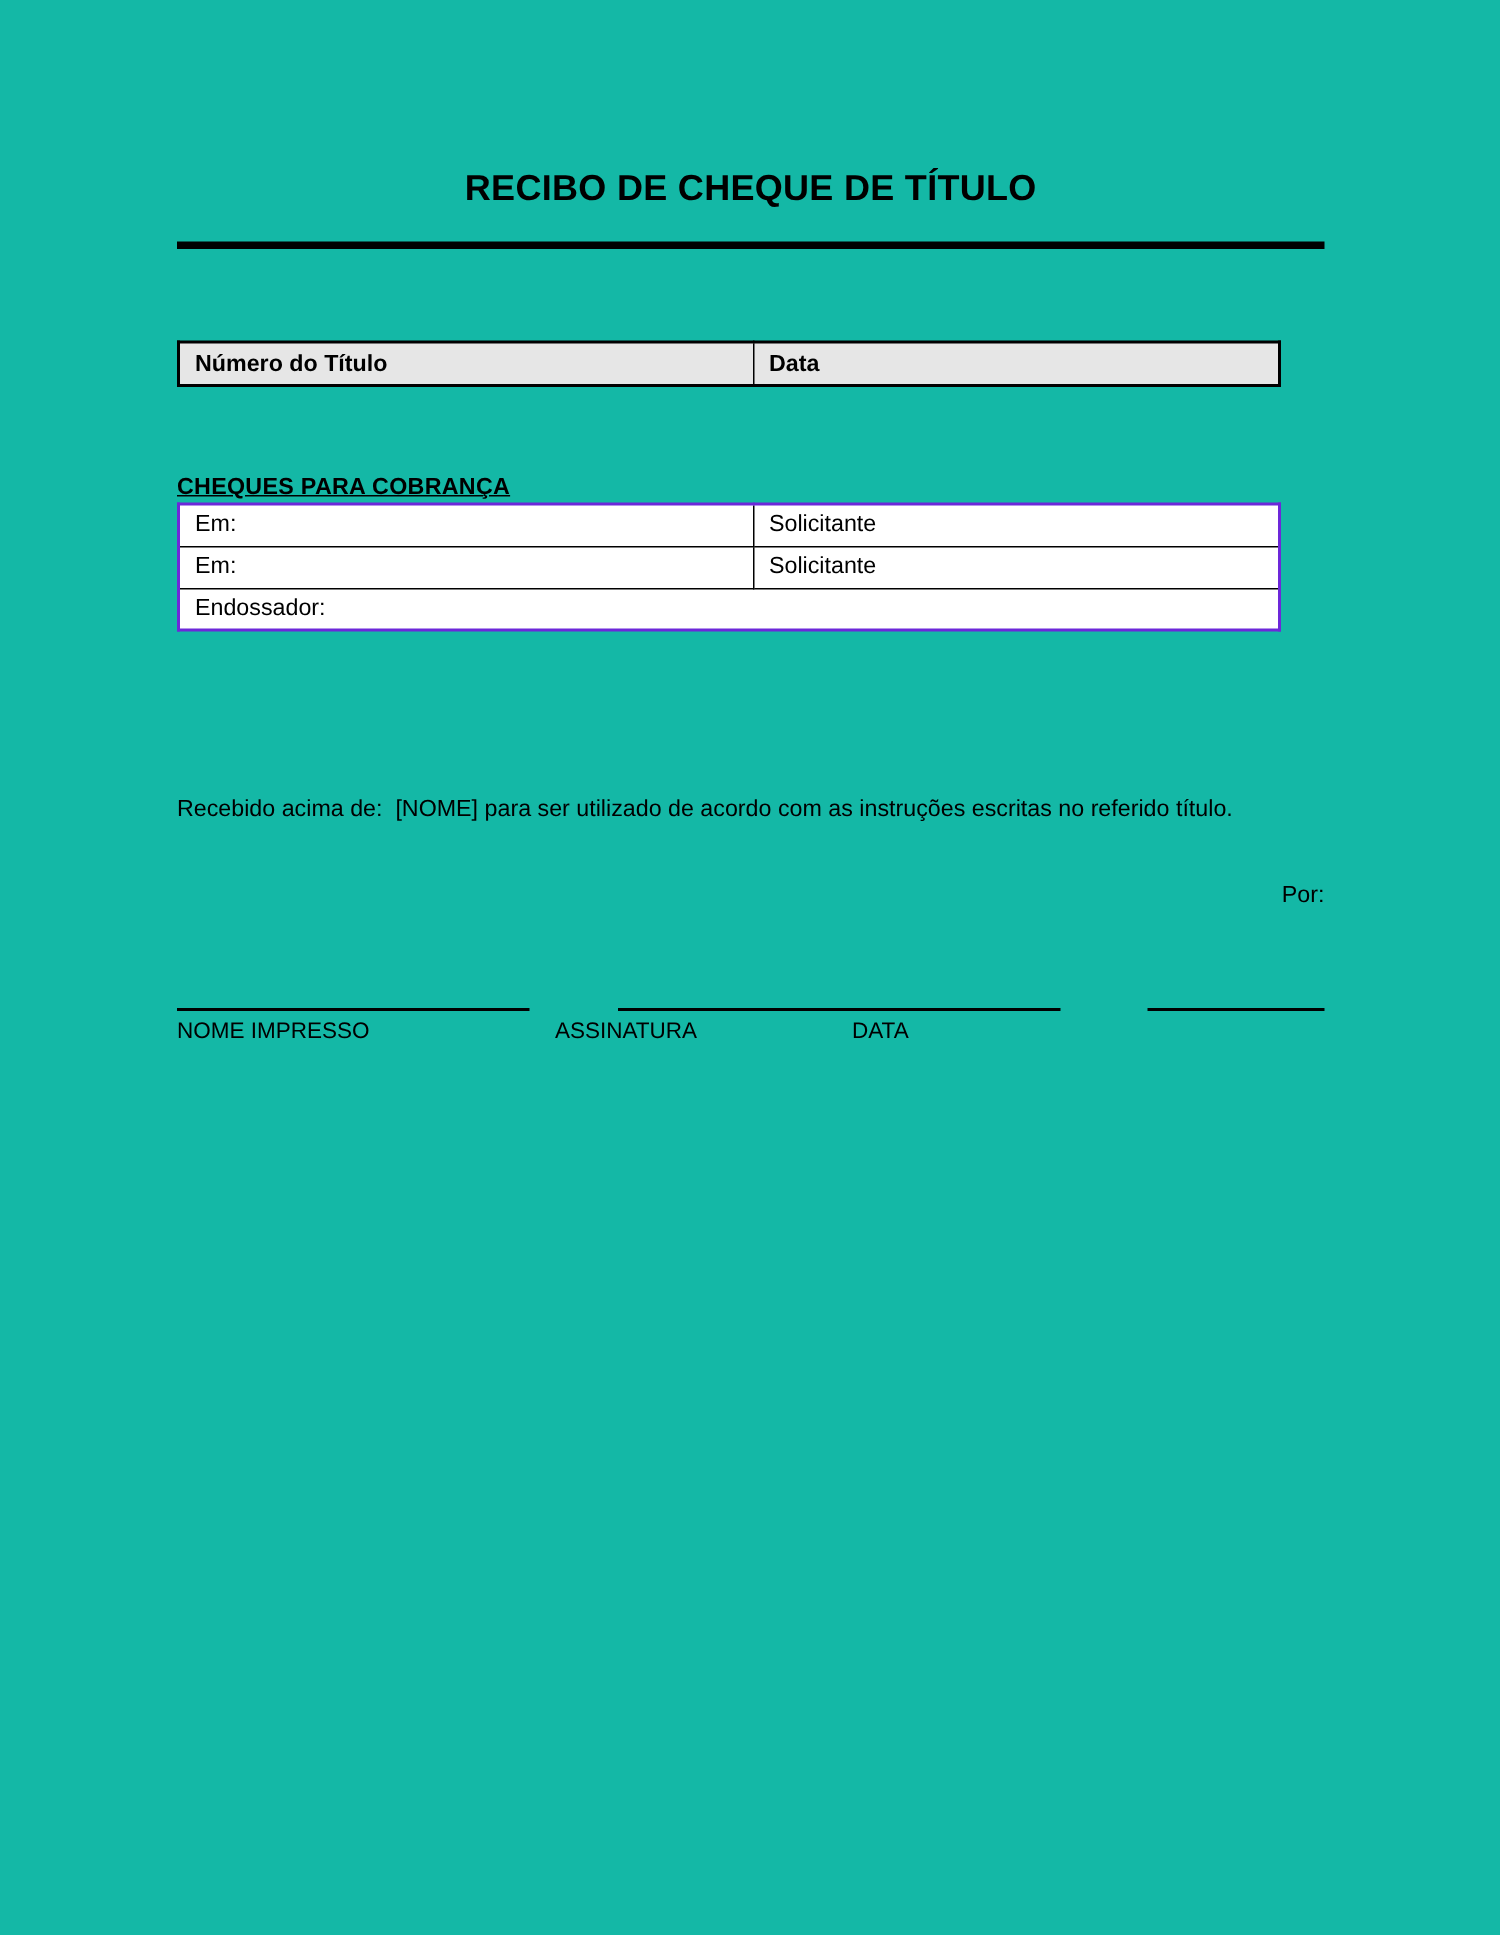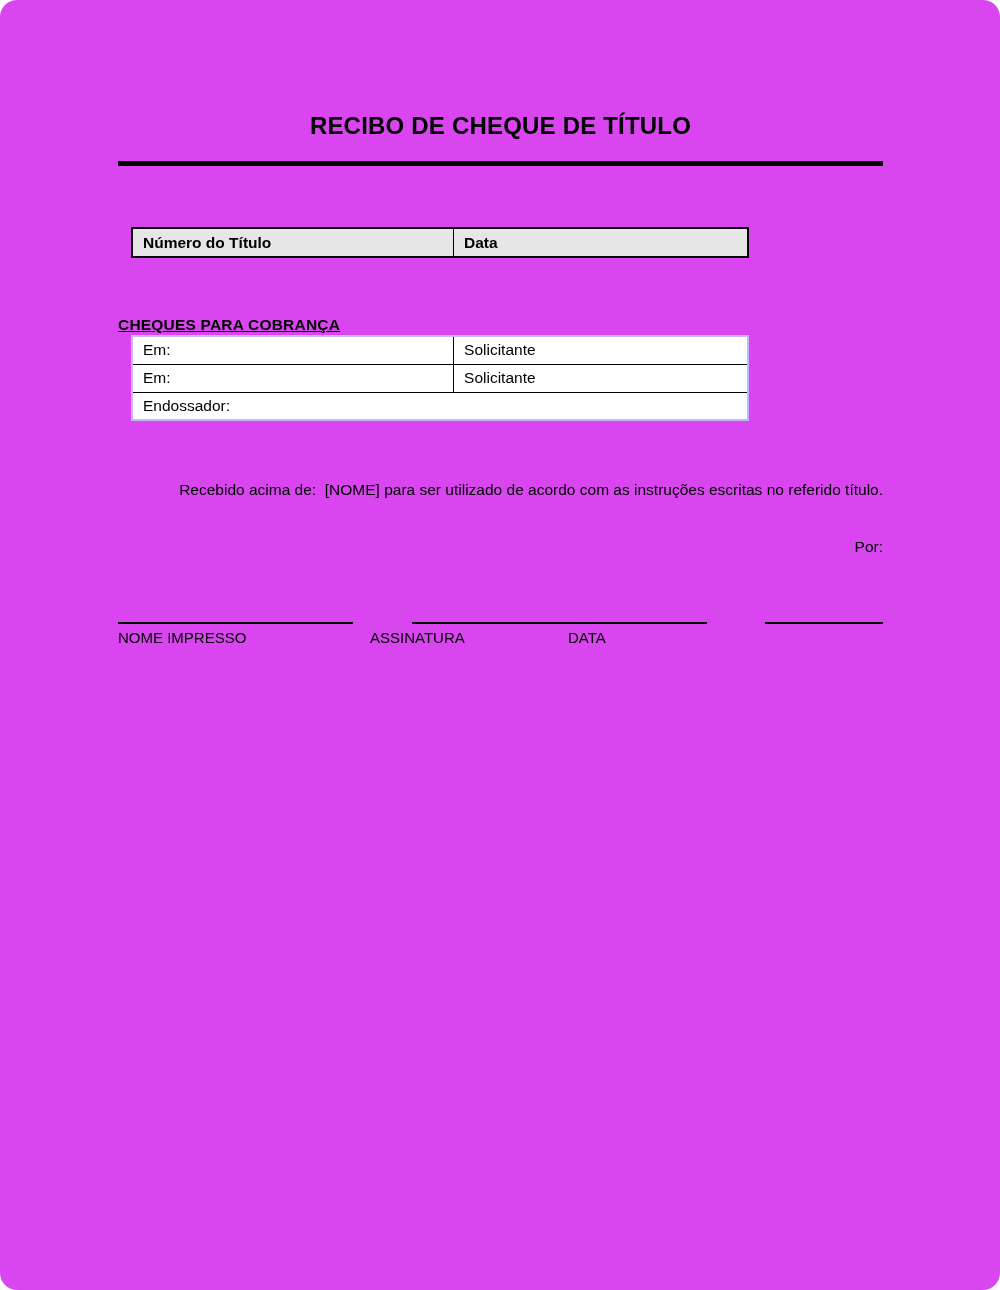--- a/index.html
+++ b/index.html
@@ -5,23 +5,22 @@
   * { margin: 0; padding: 0; box-sizing: border-box; }
   html, body { background: #ffffff; }
   body {
     font-family: "Liberation Sans", "DejaVu Sans", sans-serif;
     color: #000000;
   }
   .page {
     position: relative;
     width: 1000px;
     height: 1290px;
-    background: #d946ef;
+    background: #14b8a6;
     overflow: hidden;
-    border-radius: 17px;
   }
   .content {
     position: absolute;
     left: 118px;
     top: 0;
     width: 765px;
   }
   .doc-title {
     margin-top: 109px;
     font-size: 24px;
@@ -30,23 +29,22 @@
     text-align: center;
     letter-spacing: 0.2px;
   }
   .title-rule {
     margin-top: 19px;
     height: 5px;
     background: #000000;
   }
   table {
     border-collapse: collapse;
-    width: 618px;
+    width: 736px;
     table-layout: fixed;
-    margin-left: 13px;
   }
   .header-table {
     margin-top: 61px;
     border: 2px solid #000000;
   }
   .header-table td {
     border: 1px solid #000000;
     background: #e6e6e6;
     height: 29px;
     padding: 0 0 0 10px;
@@ -58,37 +56,36 @@
   .col-right { width: 47.8%; }
   .section-heading {
     margin-top: 57px;
     font-size: 15.5px;
     font-weight: bold;
     line-height: 20px;
     text-decoration: underline;
     letter-spacing: 0.2px;
   }
   .detail-table {
-    border: 2px solid #c4b5fd;
+    border: 2px solid #6d28d9;
   }
   .detail-table td {
     border: 1px solid #000000;
     height: 28px;
     padding: 0 0 0 10px;
     font-size: 15.5px;
     font-weight: normal;
     vertical-align: middle;
     background: #ffffff;
   }
   .body-paragraph {
-    margin-top: 60px;
+    margin-top: 110px;
     font-size: 15.5px;
     line-height: 18px;
     white-space: pre-wrap;
-    text-align: right;
   }
   .por-label {
     margin-top: 39px;
     font-size: 15.5px;
     line-height: 18px;
     text-align: right;
   }
   .sig-lines {
     position: relative;
     margin-top: 66px;

